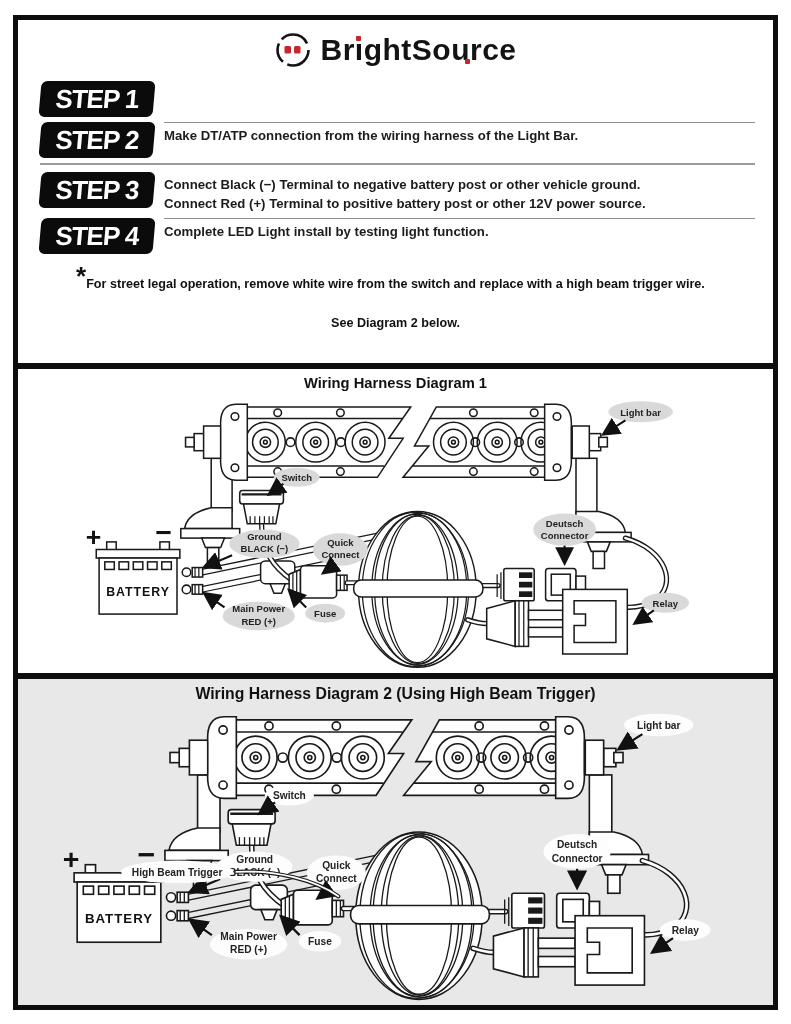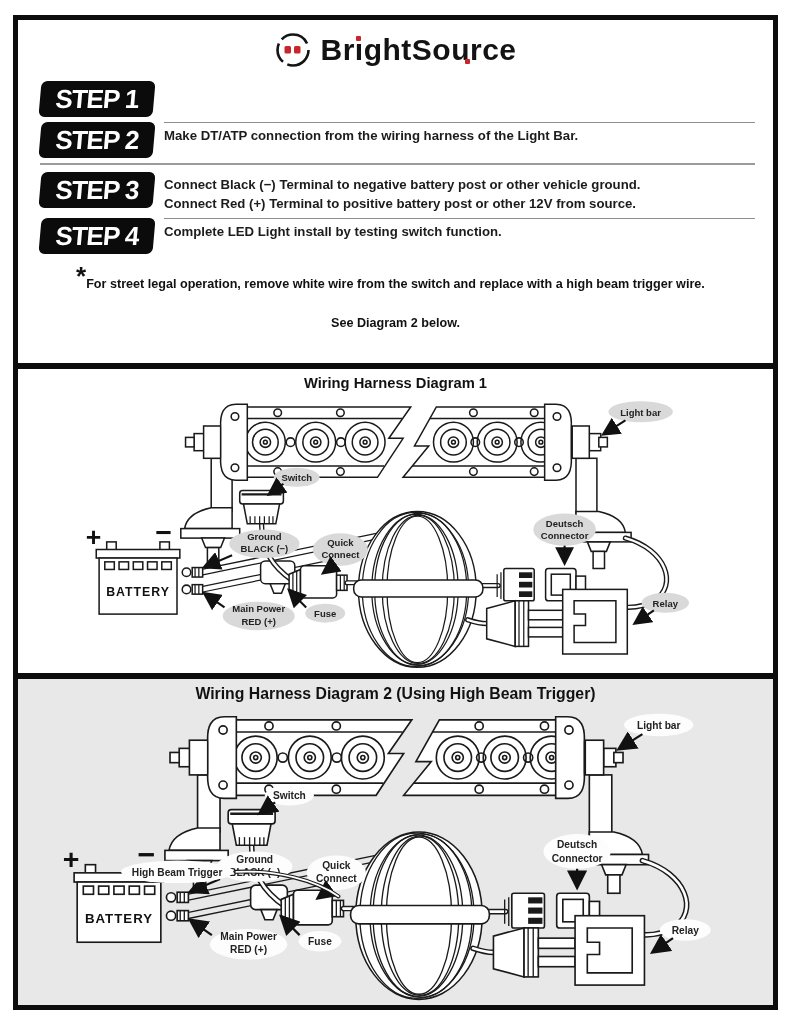--- a/index.html
+++ b/index.html
@@ -86,29 +86,29 @@
           <div>Make DT/ATP connection from the wiring harness of the Light Bar.</div>
         </div>
       </div>
       <div class="group-divider"></div>
       <div class="step-row">
         <div class="step-badge">
             <span>STEP 3</span>
           </div>
         <div class="step-text noline">
           <div>Connect Black (−) Terminal to negative battery post or other vehicle ground.</div>
-          <div>Connect Red (+) Terminal to positive battery post or other 12V from source.</div>
+          <div>Connect Red (+) Terminal to positive battery post or other 12V power source.</div>
         </div>
       </div>
       <div class="step-row">
         <div class="step-badge">
             <span>STEP 4</span>
           </div>
         <div class="step-text">
-          <div>Complete LED Light install by testing switch function.</div>
+          <div>Complete LED Light install by testing light function.</div>
         </div>
       </div>
     </div>
 
     <div class="note">
       <div class="note-star">*</div>
       <div class="note-l1">For street legal operation, remove white wire from the switch and replace with a high beam trigger wire.</div>
       <div class="note-l2">See Diagram 2 below.</div>
     </div>
   </div>

